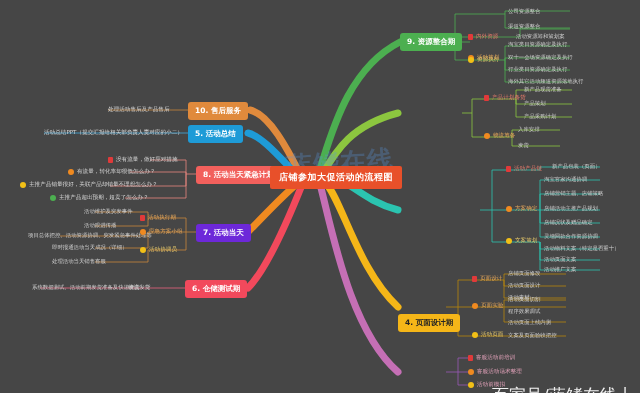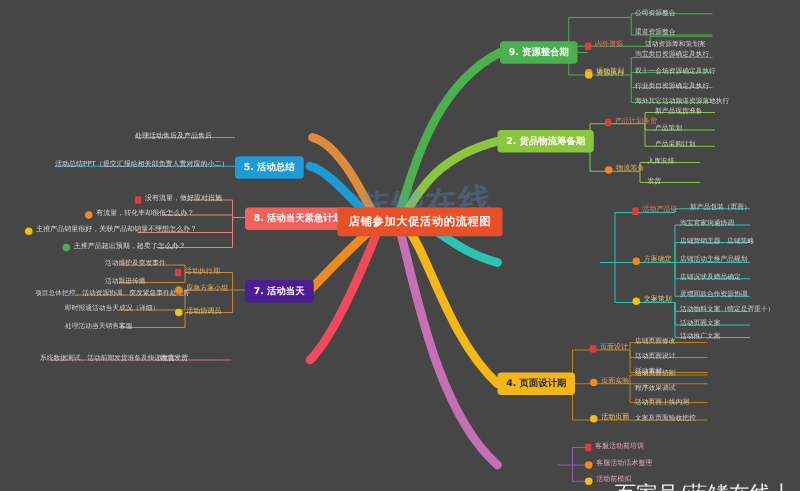--- a/index.html
+++ b/index.html
@@ -38,21 +38,21 @@
   .branch {
     position: absolute;
     font-size: 7.5px;
     font-weight: bold;
     padding: 4px 7px;
     border-radius: 3px;
     white-space: nowrap;
     color: #2b2b2b;
     z-index: 20;
   }
-  .branch.dark-text { color: #242424; }
+  .branch.dark-text { color: #242424; margin-top: 16px; }
   .branch.light-text { color: #ffffff; }
   
   .sub {
     position: absolute;
     display: flex;
     align-items: center;
     gap: 3px;
     font-size: 5.6px;
     white-space: nowrap;
     z-index: 18;
@@ -244,21 +244,20 @@
 
   <div class="sub" style="left:468px; top:57px;">
     <span class="dot" style="background:#F2C017;"></span>
     <span class="txt" style="color:#E8C96A;">资源执行</span>
   </div>
   <div class="leaf r" style="left:508px; top:42px; color:#cfcfcf;">淘宝类目资源确定及执行</div>
   <div class="leaf r" style="left:508px; top:55px; color:#cfcfcf;">双十一会场资源确定及执行</div>
   <div class="leaf r" style="left:508px; top:67px; color:#cfcfcf;">行业类目资源确定及执行</div>
   <div class="leaf r" style="left:508px; top:79px; color:#cfcfcf;">海外其它活动频道资源落地执行</div>
 
-  <div class="branch light-text" style="left:398px; top:104px; background:#8CC63F;">2. 货品物流筹备期</div>
 
   <div class="sub" style="left:484px; top:95px;">
     <span class="sq" style="background:#E03A3A;"></span>
     <span class="txt" style="color:#E87A6A;">产品计划备货</span>
   </div>
   <div class="leaf r" style="left:524px; top:87px; color:#cfcfcf;">新产品现货准备</div>
   <div class="leaf r" style="left:524px; top:101px; color:#cfcfcf;">产品策划</div>
   <div class="leaf r" style="left:524px; top:114px; color:#cfcfcf;">产品采购计划</div>
 
   <div class="sub" style="left:484px; top:133px;">
@@ -324,26 +323,27 @@
   </div>
   <div class="sub" style="left:468px; top:369px;">
     <span class="dot" style="background:#F08A20;"></span>
     <span class="txt" style="color:#E0A0B8;">客服活动话术整理</span>
   </div>
   <div class="sub" style="left:468px; top:382px;">
     <span class="dot" style="background:#F2C017;"></span>
     <span class="txt" style="color:#E0A0B8;">活动前模拟</span>
   </div>
 
+  <div class="branch light-text" style="left:185px; top:280px; background:#F2495C;">6. 仓储测试期</div>
   <div class="sub" style="left:128px; top:285px;">
     <span class="txt" style="color:#d8d8d8;">物流发货</span>
   </div>
   <div class="leaf l" style="left:32px; top:285px; color:#cfcfcf;">系统数据测试、活动前期发货准备及快递发货</div>
 
-  <div class="branch light-text" style="left:196px; top:224px; background:#4c1d95;">7. 活动当天</div>
+  <div class="branch light-text" style="left:196px; top:224px; background:#6d28d9;">7. 活动当天</div>
 
   <div class="sub" style="left:140px; top:215px;">
     <span class="sq" style="background:#E03A3A;"></span>
     <span class="txt" style="color:#E8A85A;">活动执行期</span>
   </div>
   <div class="leaf l" style="left:84px; top:209px; color:#cfcfcf;">活动维护及突发事件</div>
   <div class="leaf l" style="left:84px; top:223px; color:#cfcfcf;">活动跟进传播</div>
 
   <div class="sub" style="left:140px; top:229px;">
     <span class="dot" style="background:#F08A20;"></span>
@@ -375,17 +375,18 @@
   <div class="sub" style="left:50px; top:195px;">
     <span class="dot" style="background:#4CAF50;"></span>
     <span class="txt" style="color:#d8d8d8;">主推产品超出预期，超卖了怎么办？</span>
   </div>
 
   <div class="branch light-text" style="left:188px; top:125px; background:#1E9BD7;">5. 活动总结</div>
   <div class="sub" style="left:44px; top:130px;">
     <span class="txt" style="color:#d8d8d8;">活动总结PPT（提交汇报给相关部负责人责对应的小二）</span>
   </div>
 
+  <div class="branch light-text" style="left:188px; top:102px; background:#E08A3C;">10. 售后服务</div>
   <div class="sub" style="left:108px; top:107px;">
     <span class="txt" style="color:#d8d8d8;">处理活动售后及产品售后</span>
   </div>
 
 </div>
 
 </body></html>

